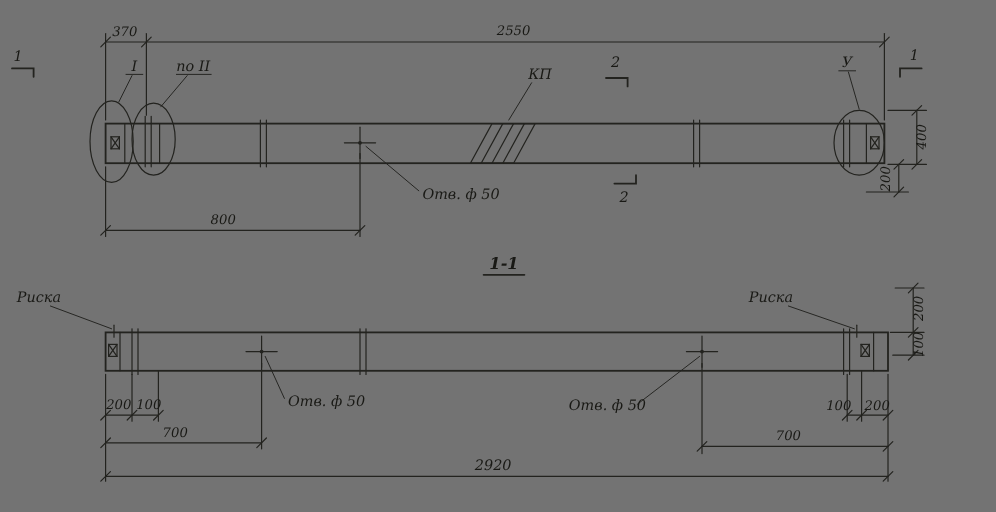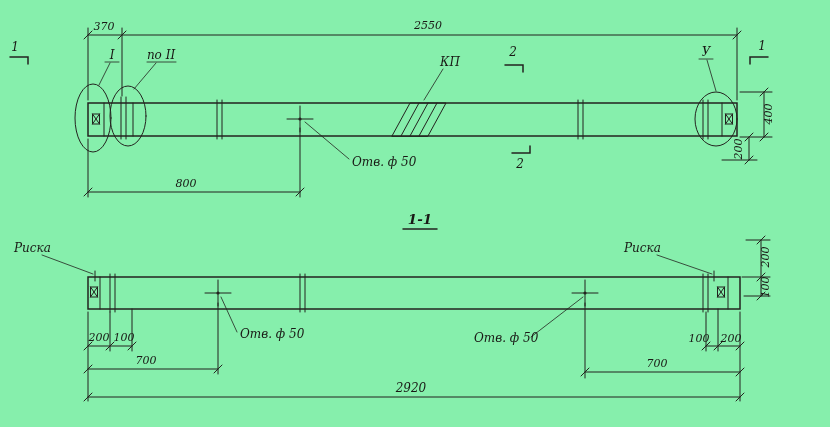--- a/index.html
+++ b/index.html
@@ -1,16 +1,16 @@
 <!DOCTYPE html>
 <html><head>
 <meta charset="utf-8">
 <style>
   html,body{margin:0;padding:0;background:#e9e9e5;}
-  .sheet{width:830px;height:427px;background:#86efac;position:relative;overflow:hidden;
+  .sheet{width:830px;height:427px;background:#737373;position:relative;overflow:hidden;
          font-family:"DejaVu Serif","Liberation Serif",serif;}
   svg{display:block;}
   svg line, svg rect, svg path, svg ellipse, svg polyline, svg use{
     stroke:#23231f; stroke-width:1; fill:none; stroke-linecap:round;}
   svg .bold{stroke-width:1.5;}
   svg .thin{stroke-width:0.8;}
   svg .dot{fill:#23231f; stroke:none;}
   svg text{stroke:none; fill:#191915; font:italic 11px "DejaVu Serif","Liberation Serif",serif;}
   svg text.t12{font-size:12px;}
   svg text.t13{font-size:13.5px; font-weight:bold;}

